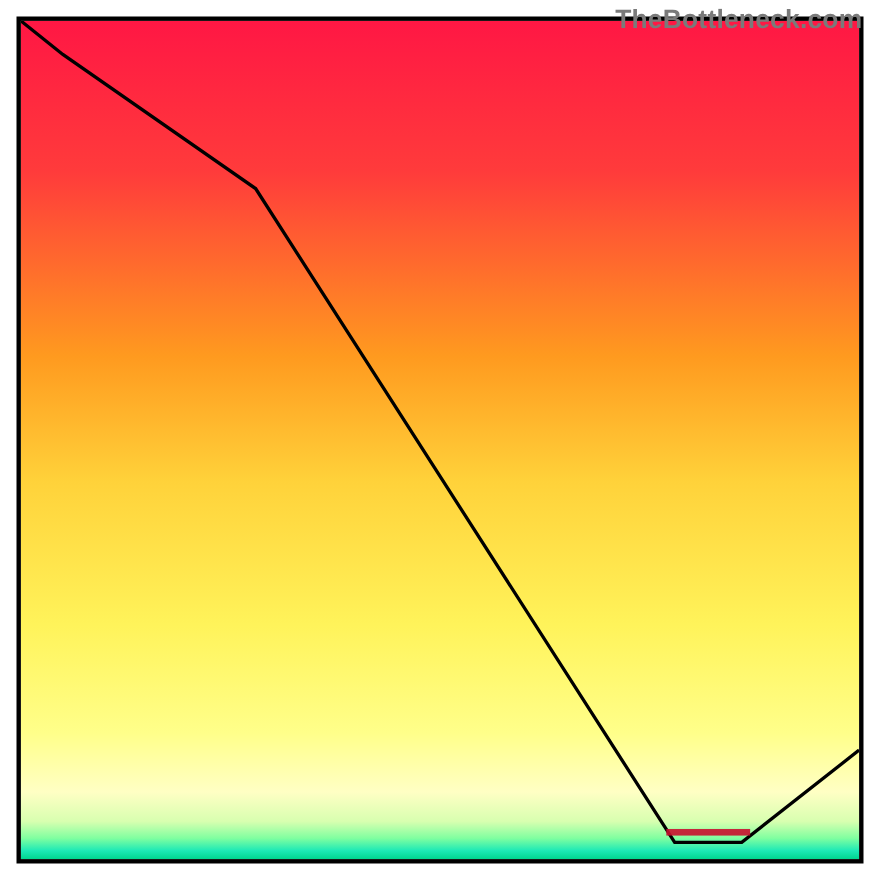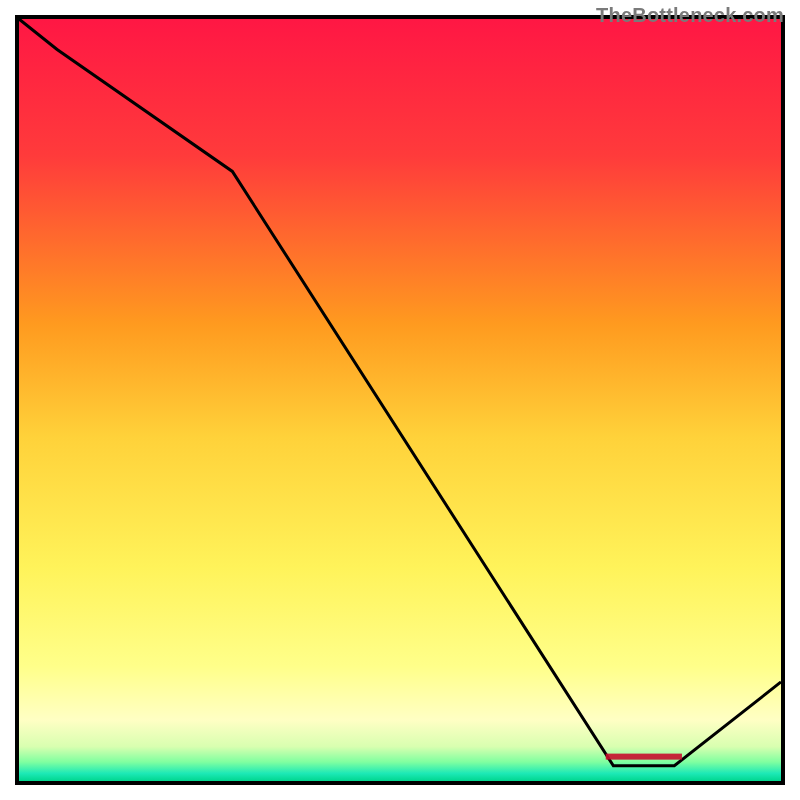--- a/index.html
+++ b/index.html
@@ -13,21 +13,21 @@
   }
   .chart-container {
     position: relative;
     width: 800px;
     height: 800px;
   }
   .watermark {
     position: absolute;
     top: 4px;
     right: 16px;
-    font-size: 20px;
+    font-size: 24px;
     font-weight: 600;
     color: #7a7a7a;
     letter-spacing: 0.2px;
     z-index: 10;
   }
   svg {
     display: block;
   }
 </style>
 </head>

